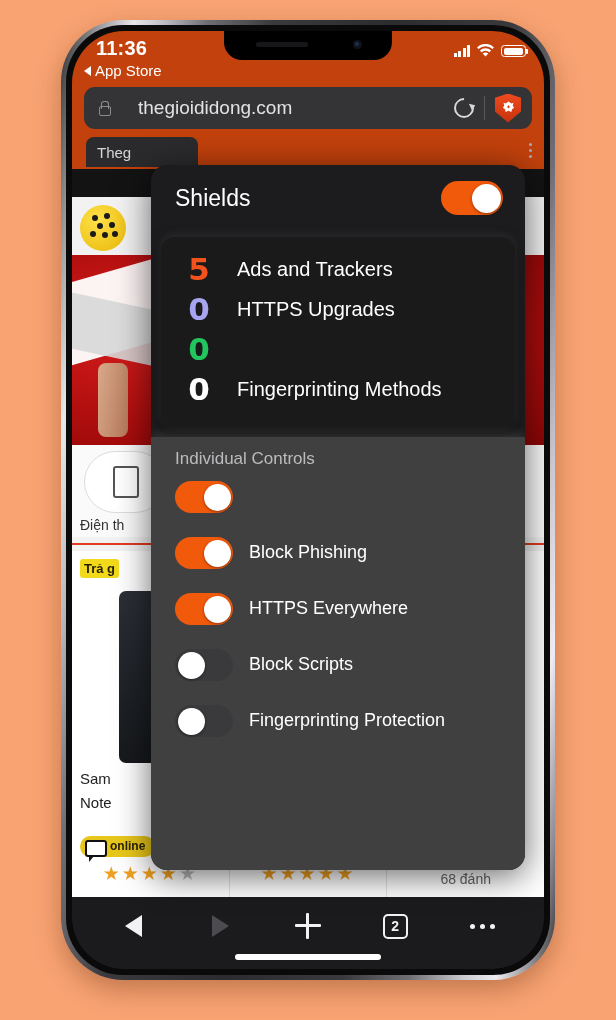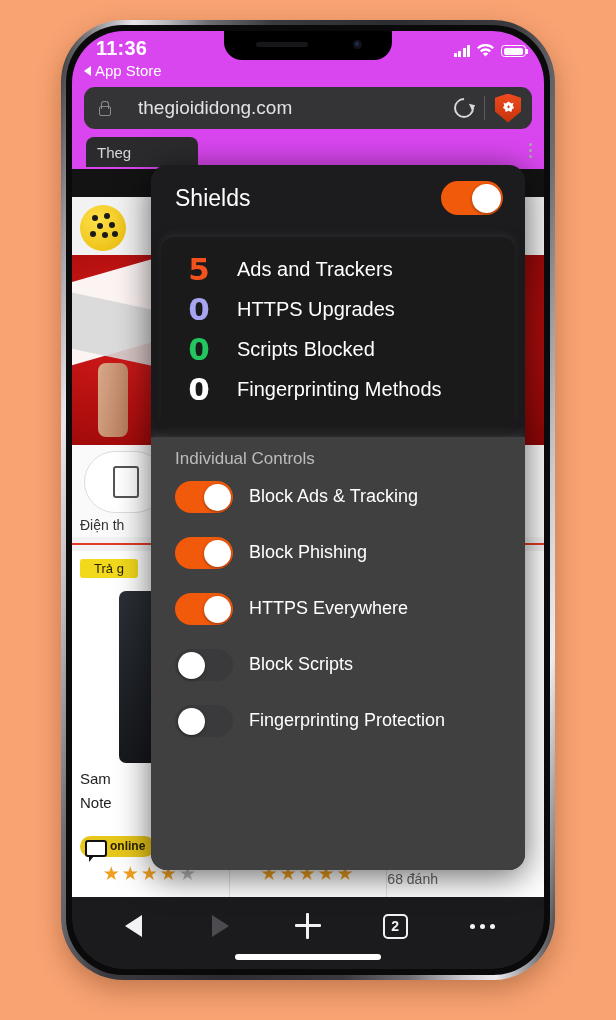--- a/index.html
+++ b/index.html
@@ -27,21 +27,21 @@
     width:472px; height:938px;
     border-radius:52px; overflow:hidden;
     background:#000;
   }
 
   
   #web-bg{ position:absolute; inset:0; background:#101010; }
 
   .browser-chrome{
     position:absolute; left:0; top:0; right:0; height:138px;
-    background:#d946ef;
+    background:#c2410c;
   }
 
   
   .statusbar{ position:absolute; left:0; top:0; right:0; height:52px; }
   .sb-time{
     position:absolute; left:24px; top:6px;
     color:#fff; font-size:20px; font-weight:600; letter-spacing:.2px;
   }
   .sb-back{
     position:absolute; left:12px; top:31px;
@@ -123,38 +123,38 @@
   .hero-banner .watch{position:absolute;left:26px;top:108px;width:30px;height:74px;border-radius:8px;
     background:linear-gradient(100deg,#d8a98a,#b5795a);}
   .hero-banner .phone-obj{position:absolute;left:96px;top:100px;width:24px;height:80px;border-radius:5px;background:#f2e7c5;}
   .cat-strip{position:absolute;left:0;top:276px;right:0;height:92px;background:#fafafa;}
   .cat-item{position:absolute;left:12px;top:6px;width:82px;height:62px;border:1px solid #dcdcdc;border-radius:40px;background:#fff;}
   .cat-item .scr{position:absolute;left:28px;top:14px;width:26px;height:32px;border:2px solid #555;border-radius:3px;}
   .cat-label{position:absolute;left:8px;top:72px;color:#333;font-size:14px;white-space:nowrap;}
   .redline{position:absolute;left:0;top:374px;right:0;height:2px;background:#e23a23;}
   .prod-grid{position:absolute;left:0;top:382px;right:0;bottom:0;display:flex;background:#f2f2f2;}
   .prod-card{flex:1;background:#fff;border-right:1px solid #e3e3e3;position:relative;padding:8px 8px 0;}
-  .tag-yellow{display:inline-block;background:#f2d91c;color:#231f00;font-size:13px;padding:2px 14px;border-radius:3px;font-weight:400;white-space:nowrap;overflow:hidden;max-width:100%;}
+  .tag-yellow{display:inline-block;background:#f2d91c;color:#231f00;font-size:13px;padding:2px 4px;border-radius:3px;font-weight:700;white-space:nowrap;overflow:hidden;max-width:100%;}
   .prod-img{margin:9px auto 0;width:62px;height:172px;border-radius:7px;background:linear-gradient(160deg,#2b2f36,#141619);}
   .prod-img.dark2{background:radial-gradient(circle at 50% 30%,#5b6a86 0%,#101218 70%);width:92px;}
   .prod-name{margin-top:7px;color:#222;font-size:15px;line-height:1.15;}
   .price-red{color:#d0021b;font-size:17px;font-weight:700;}
   .price-old{color:#888;font-size:13px;}
   .promo-yellow{
     position:absolute;left:8px;bottom:40px;background:#e8c71c;border-radius:14px;
     color:#2a2300;font-size:12px;font-weight:700;padding:4px 10px 4px 30px;line-height:1.05;white-space:nowrap;
   }
   .promo-yellow .bubble{position:absolute;left:5px;top:4px;width:22px;height:17px;border:2.5px solid #111;border-radius:3px;background:#fff;}
   .promo-yellow .bubble::after{content:"";position:absolute;left:2px;top:14px;border-left:5px solid #111;border-bottom:6px solid transparent;}
   .pct{position:absolute;right:8px;bottom:46px;color:#d0021b;font-size:16px;font-weight:600;}
   .promo-text{position:absolute;left:0;right:0;bottom:40px;text-align:center;color:#222;font-size:15px;}
   .promo-text b{font-weight:700;}
   .stars{position:absolute;left:0;right:0;bottom:12px;text-align:center;font-size:19px;letter-spacing:2px;color:#f0a020;}
   .stars .off{color:#bdbdbd;}
-  .rev-count{position:absolute;left:0;right:0;bottom:10px;text-align:left;color:#666;font-size:14px;}
+  .rev-count{position:absolute;left:0;right:0;bottom:10px;text-align:center;color:#666;font-size:14px;}
 
   
   .toolbar{
     position:absolute;left:0;bottom:0;right:0;height:72px;background:#1b1b1d;
     display:flex;align-items:center;justify-content:space-around;padding:0 18px 14px;
   }
   .tb-btn{width:40px;height:40px;display:flex;align-items:center;justify-content:center;}
   .arrow-l{width:0;height:0;border-top:11px solid transparent;border-bottom:11px solid transparent;border-right:17px solid #f2f2f4;}
   .arrow-r{width:0;height:0;border-top:11px solid transparent;border-bottom:11px solid transparent;border-left:17px solid #4c4c50;}
   .plus{position:relative;width:26px;height:26px;}
@@ -369,36 +369,34 @@
         <div class="stat-row">
           <span class="stat-num" style="color:#f4521c">5</span>
           <span class="stat-label">Ads and Trackers</span>
         </div>
         <div class="stat-row">
           <span class="stat-num" style="color:#a7a4f0">0</span>
           <span class="stat-label">HTTPS Upgrades</span>
         </div>
         <div class="stat-row">
           <span class="stat-num" style="color:#22c55e">0</span>
-          <span class="stat-label">Scripts Blocked</span>
         </div>
         <div class="stat-row">
           <span class="stat-num" style="color:#ffffff">0</span>
           <span class="stat-label">Fingerprinting Methods</span>
         </div>
       </div>
 
       <div class="indiv">
         <div class="indiv-title">Individual Controls</div>
 
         <div class="ctrl-row">
           <span class="toggle sm on">
               <span class="knob"></span>
             </span>
-          <span class="ctrl-label">Block Ads &amp; Tracking</span>
         </div>
         <div class="ctrl-row">
           <span class="toggle sm on">
               <span class="knob"></span>
             </span>
           <span class="ctrl-label">Block Phishing</span>
         </div>
         <div class="ctrl-row">
           <span class="toggle sm on">
               <span class="knob"></span>

